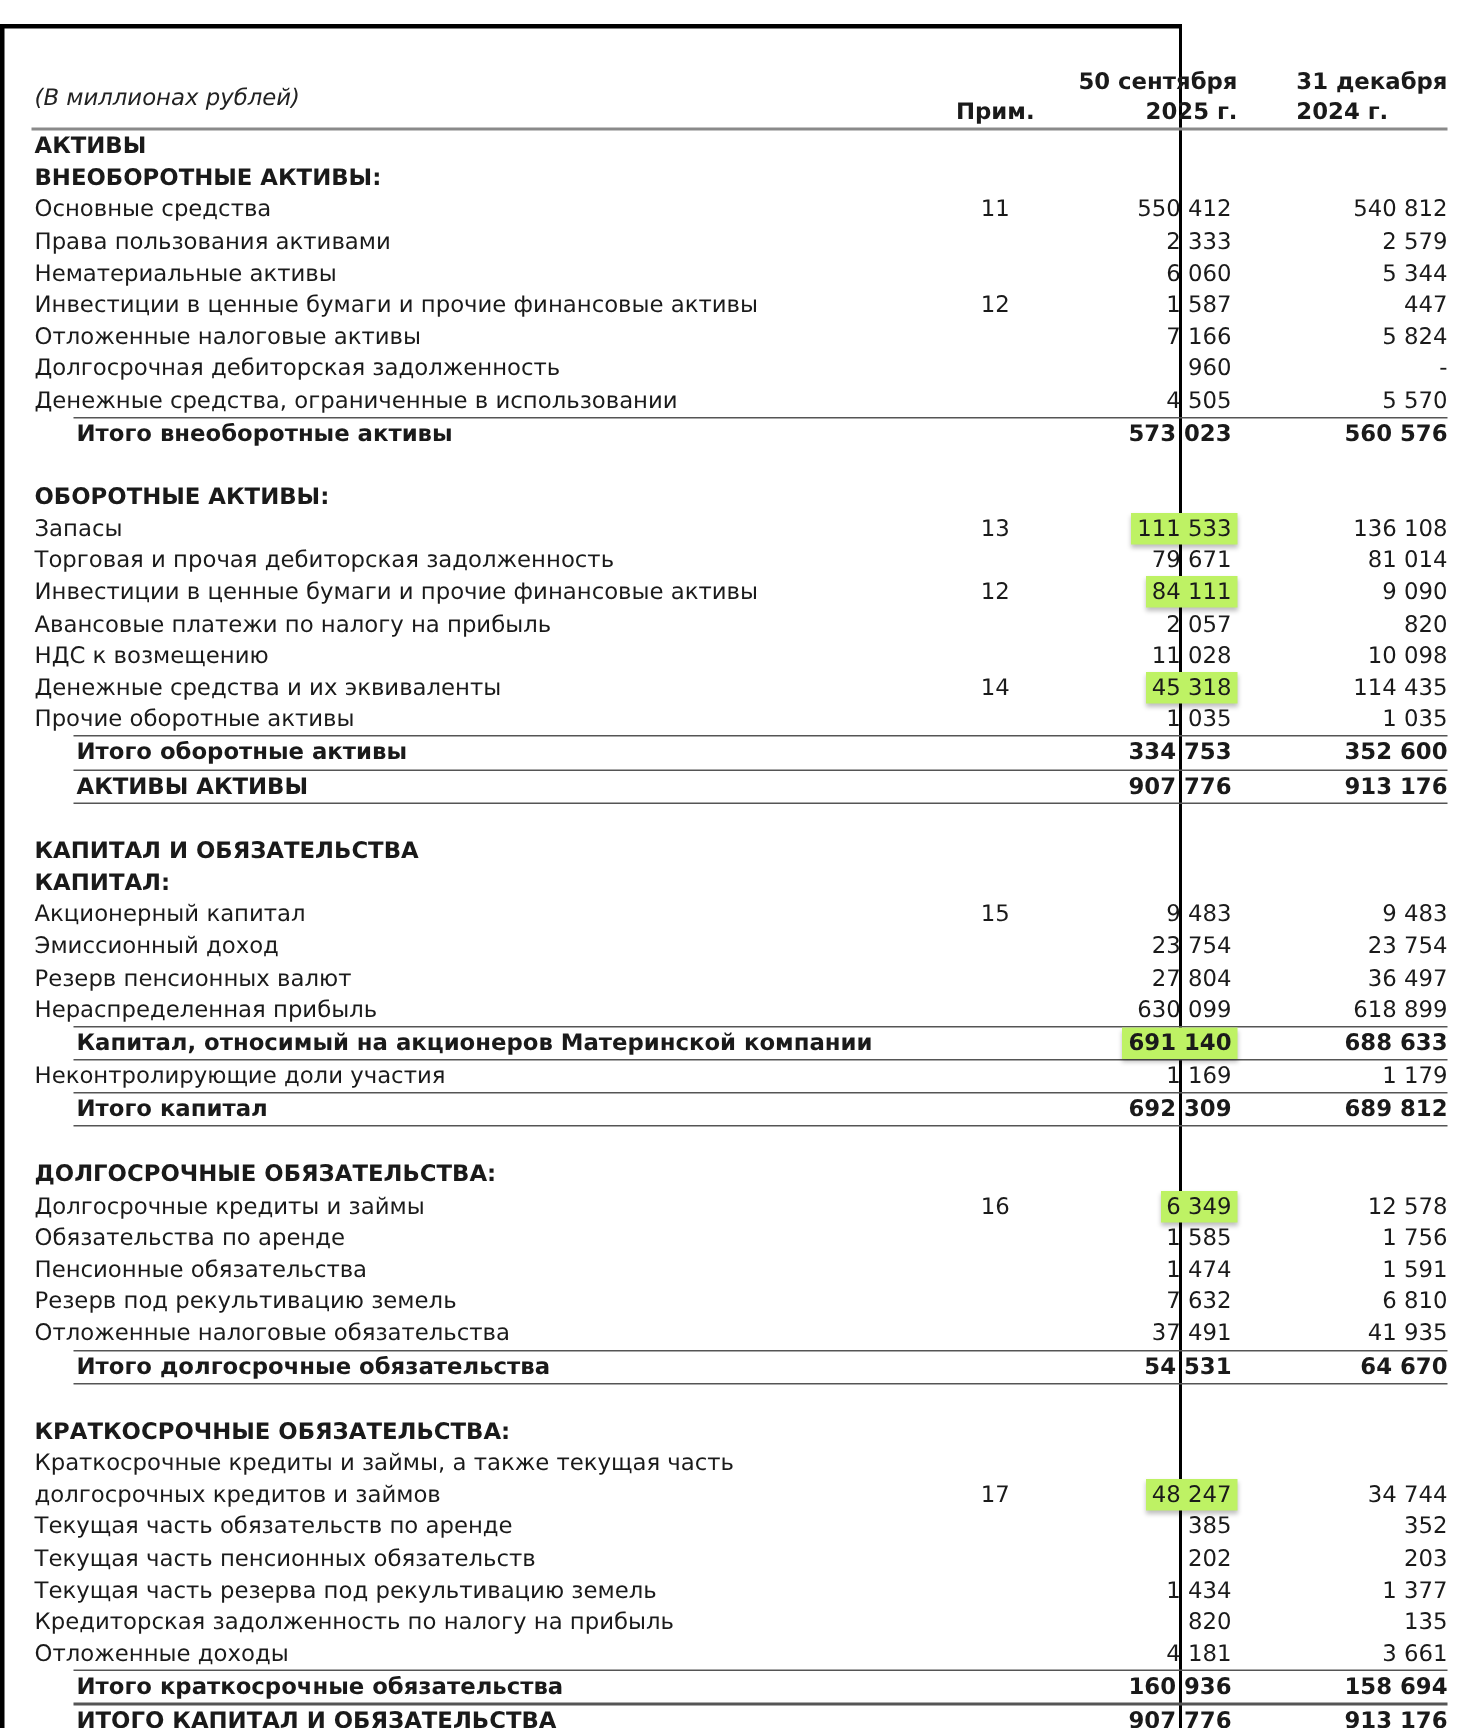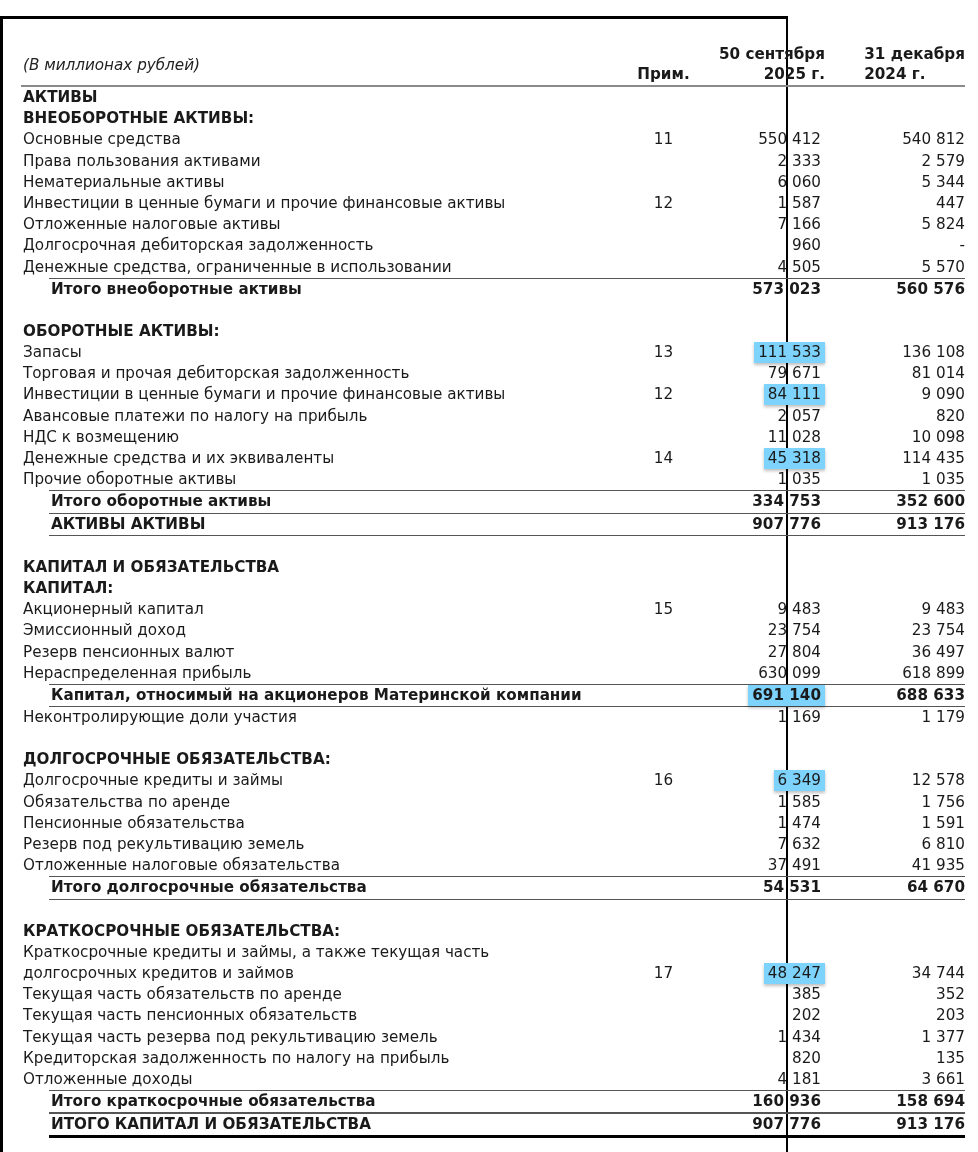--- a/index.html
+++ b/index.html
@@ -21,21 +21,21 @@
   .row { position: relative; height: 21.2px; line-height: 21px; }
   .row .lbl { position: absolute; left: 2px; white-space: nowrap; }
   .row .nt { position: absolute; left: 615px; width: 55px; text-align: center; }
   .row .v1 { position: absolute; right: 140px; text-align: right; padding: 0 4px; }
   .row .v2 { position: absolute; right: 0; text-align: right; }
   .row.sec .lbl, .row.total .lbl, .row.total .v1, .row.total .v2 { font-weight: bold; }
   .row.total { border-top: 1.5px solid #555; margin-left: 28px; }
   .row.total.under { border-bottom: 1.5px solid #555; }
   .row.grand { border-top: 2px solid #555; border-bottom: 3px solid #000; }
   .spacer { height: 21px; }
-  .hl { background: #7dd3fc; box-shadow: 0 2px 3px rgba(0,0,0,0.25); }
+  .hl { background: #bef264; box-shadow: 0 2px 3px rgba(0,0,0,0.25); }
 </style>
 </head>
 <body>
 
 <div class="frame">
   <div class="sheet">
     <div class="hdr">
       <span class="unit">(В миллионах рублей)</span>
       <span class="note">Прим.</span>
       <div class="c1">
@@ -196,20 +196,26 @@
           <span class="nt"></span>
           <span class="v1 hl">691 140</span>
           <span class="v2">688 633</span>
         </div>
         <div class="row">
           <span class="lbl">Неконтролирующие доли участия</span>
           <span class="nt"></span>
           <span class="v1">1 169</span>
           <span class="v2">1 179</span>
         </div>
+        <div class="row total under">
+          <span class="lbl">Итого капитал</span>
+          <span class="nt"></span>
+          <span class="v1">692 309</span>
+          <span class="v2">689 812</span>
+        </div>
         <div class="spacer"></div>
         <div class="row sec">
           <span class="lbl">ДОЛГОСРОЧНЫЕ ОБЯЗАТЕЛЬСТВА:</span>
         </div>
         <div class="row">
           <span class="lbl">Долгосрочные кредиты и займы</span>
           <span class="nt">16</span>
           <span class="v1 hl">6 349</span>
           <span class="v2">12 578</span>
         </div>

